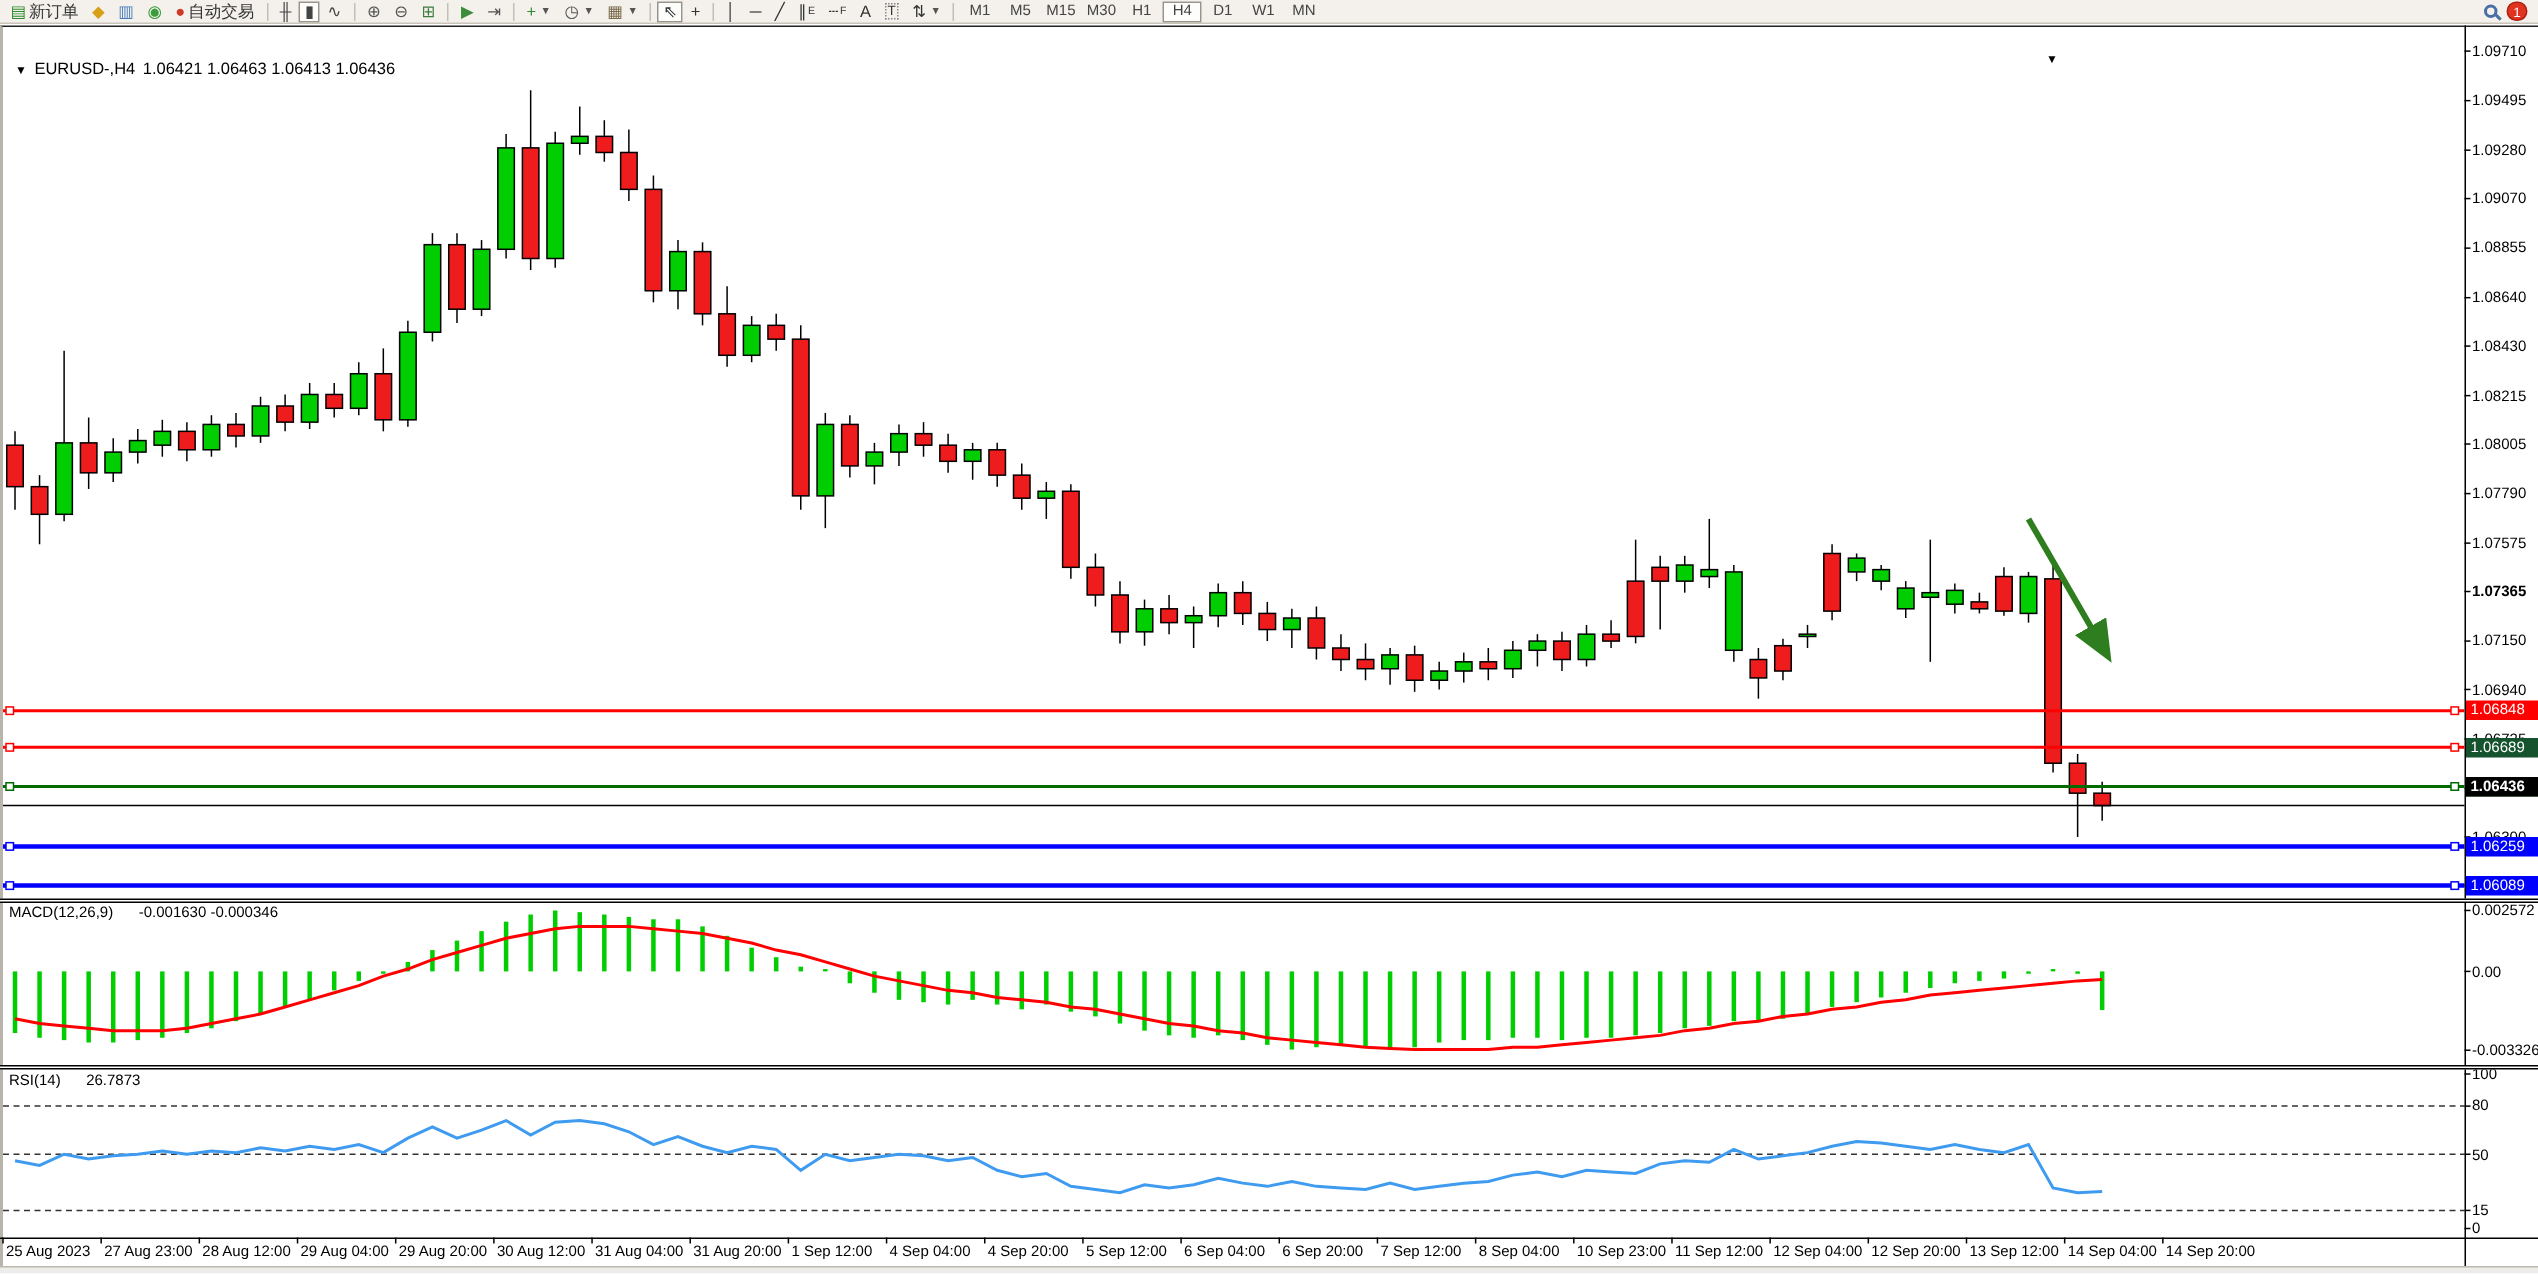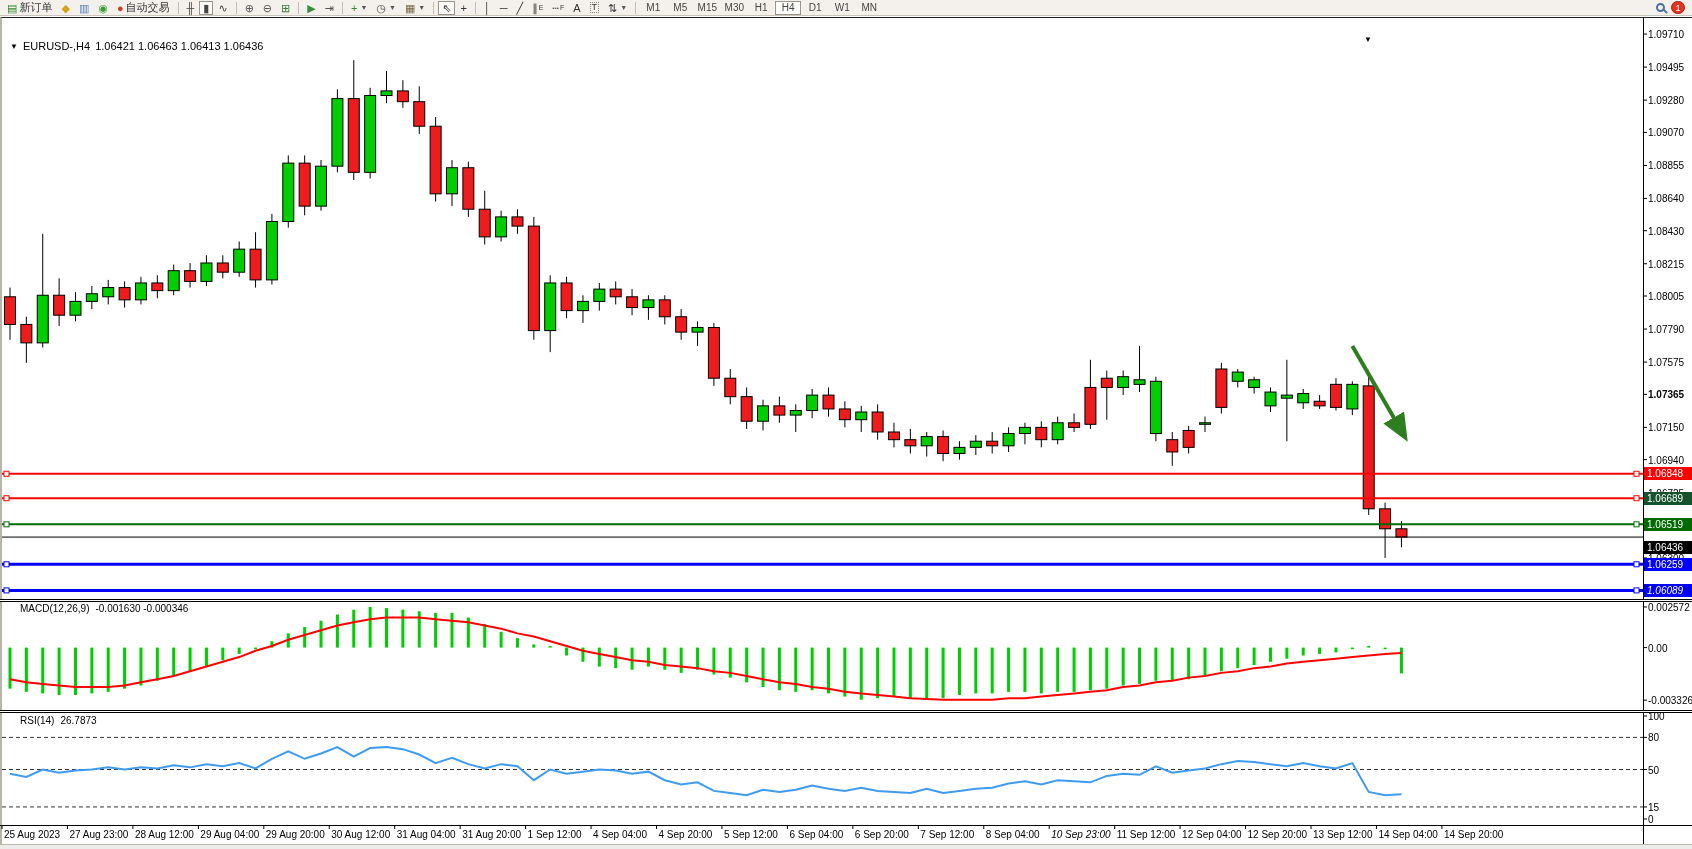--- a/index.html
+++ b/index.html
@@ -43,21 +43,21 @@
   #sep3 { position:absolute; left:0; top:825px; width:1692px; height:1px; background:#000; z-index:25; }
   #bottom-strip { position:absolute; left:0; top:844px; width:1692px; height:5px;
                   background:#ececea; border-top:1px solid #bdb8ae; }
   #shift-marker { position:absolute; left:1362px; top:17px; font-size:8px; color:#000; z-index:28; }
 
   
   .ax-label { position:absolute; left:1648px; font-size:10px; color:#000; white-space:nowrap; z-index:20; }
   .time-label { position:absolute; top:829px; font-size:10px; color:#000; white-space:nowrap; z-index:20; }
   .price-tag { position:absolute; left:1644px; width:48px; height:13px; color:#fff;
                font-size:10px; line-height:13px; padding-left:3px; z-index:26; white-space:nowrap; }
-  .ind-label { position:absolute; left:20px; font-size:10px; color:#000; z-index:24; display:flex; gap:6px; }
+  .ind-label { position:absolute; left:6px; font-size:10px; color:#000; z-index:24; display:flex; gap:17px; }
   #chart-svg { position:absolute; left:0; top:0; z-index:10; }
 </style>
 </head>
 <body>
 
 <div id="app">
 
   <div id="toolbar">
       <span class="tb-btn">
         <span class="tb-glyph" style="color: rgb(47, 139, 47);">▤</span>
@@ -519,23 +519,23 @@
   </div>
   <div class="ind-label" id="rsi-label" style="top:715px">
     <span>RSI(14)</span>
     <span>26.7873</span>
   </div>
 
   <div id="labels">
       <div class="price-tag" style="top: 467.281px; background: rgb(255, 0, 0);">1.06848</div>
       <div class="price-tag" style="top: 491.71px; background: #14532d;">1.06689</div>
       <div class="price-tag" style="top: 517.829px; background: rgb(0, 107, 0);">1.06519</div>
-      <div class="price-tag" style="top: 541px; background: rgb(0, 0, 0);">1.06436</div>
+      <div class="price-tag" style="top: 518px; background: rgb(0, 0, 0); font-weight: bold;">1.06436</div>
       <div class="price-tag" style="top: 557.777px; background: rgb(0, 0, 255);">1.06259</div>
-      <div class="price-tag" style="top: 583.896px; background: rgb(0, 0, 255); font-style: italic;">1.06089</div>
+      <div class="price-tag" style="top: 583.896px; background: rgb(0, 0, 255);">1.06089</div>
       <div class="ax-label" style="top: 29.0544px;">1.09710</div>
       <div class="ax-label" style="top: 62.0876px;">1.09495</div>
       <div class="ax-label" style="top: 95.1209px;">1.09280</div>
       <div class="ax-label" style="top: 127.386px;">1.09070</div>
       <div class="ax-label" style="top: 160.419px;">1.08855</div>
       <div class="ax-label" style="top: 193.452px;">1.08640</div>
       <div class="ax-label" style="top: 225.718px;">1.08430</div>
       <div class="ax-label" style="top: 258.751px;">1.08215</div>
       <div class="ax-label" style="top: 291.016px; text-align: right;">1.08005</div>
       <div class="ax-label" style="top: 324.049px;">1.07790</div>
@@ -564,21 +564,21 @@
       <div class="time-label" style="left: 396.7px;">31 Aug 04:00</div>
       <div class="time-label" style="left: 462.15px;">31 Aug 20:00</div>
       <div class="time-label" style="left: 527.6px;">1 Sep 12:00</div>
       <div class="time-label" style="left: 593.05px;">4 Sep 04:00</div>
       <div class="time-label" style="left: 658.5px;">4 Sep 20:00</div>
       <div class="time-label" style="left: 723.95px;">5 Sep 12:00</div>
       <div class="time-label" style="left: 789.4px;">6 Sep 04:00</div>
       <div class="time-label" style="left: 854.85px;">6 Sep 20:00</div>
       <div class="time-label" style="left: 920.3px;">7 Sep 12:00</div>
       <div class="time-label" style="left: 985.75px;">8 Sep 04:00</div>
-      <div class="time-label" style="left: 1051.2px; font-style: italic;">10 Sep 23:00</div>
+      <div class="time-label" style="left: 1051.2px;">10 Sep 23:00</div>
       <div class="time-label" style="left: 1116.65px;">11 Sep 12:00</div>
       <div class="time-label" style="left: 1182.1px;">12 Sep 04:00</div>
       <div class="time-label" style="left: 1247.55px;">12 Sep 20:00</div>
       <div class="time-label" style="left: 1313px;">13 Sep 12:00</div>
       <div class="time-label" style="left: 1378.45px;">14 Sep 04:00</div>
       <div class="time-label" style="left: 1443.9px;">14 Sep 20:00</div>
     </div>
 
   <div id="sep1" class="pane-sep"></div>
   <div id="sep2" class="pane-sep"></div>

